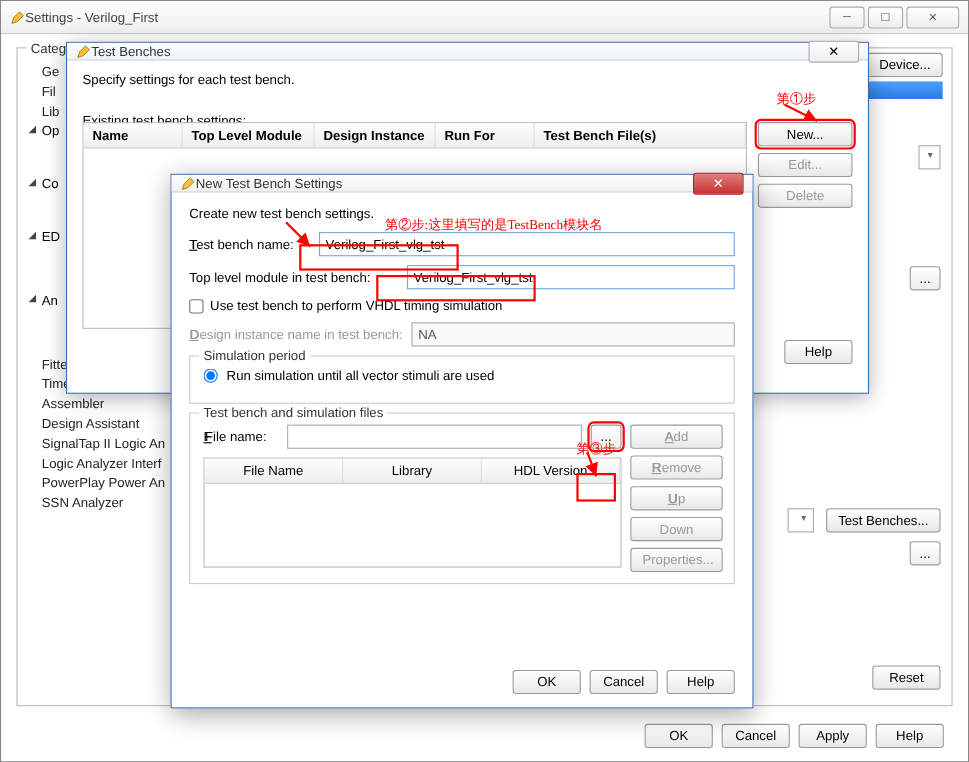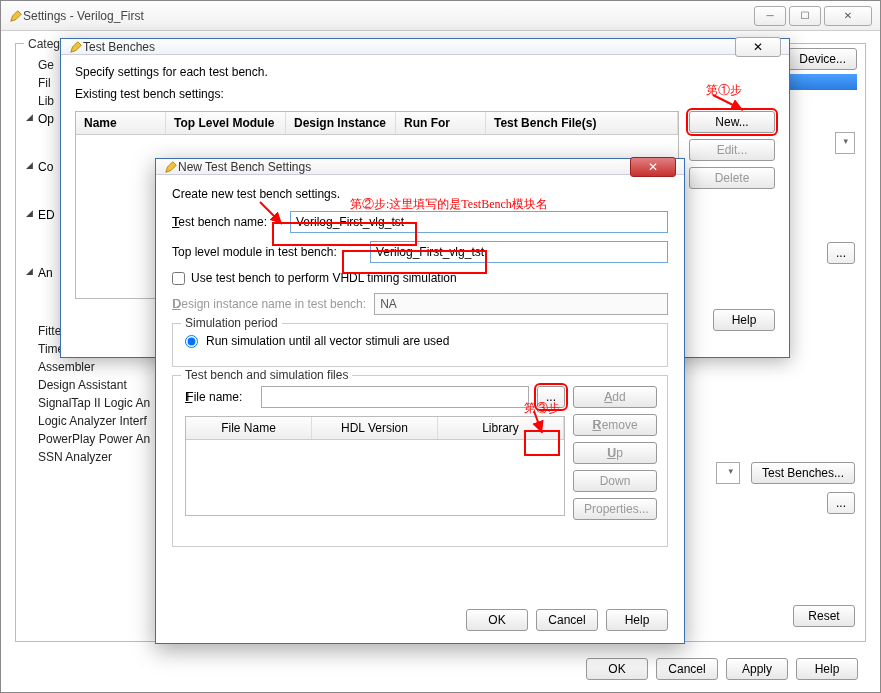--- a/index.html
+++ b/index.html
@@ -157,21 +157,21 @@
 <div class="dlg-tb">
   <div class="dlg-title">
     <svg class="pencil" viewBox="0 0 16 16">
         <path d="M2 14 L4 8 L10 2 L14 6 L8 12 L2 14 Z" fill="#f0c040" stroke="#b08000"></path>
       </svg>
     <span class="t">Test Benches</span>
     <div class="dlg-close">✕</div>
   </div>
   <div class="dlg-body">
     <div class="desc">Specify settings for each test bench.</div>
-    <div style="margin-top:8px">Existing test bench settings:</div>
+    <div style="margin-top:24px">Existing test bench settings:</div>
     <div class="tb-table">
       <div class="tb-th">
         <div style="width:90px">Name</div>
         <div style="width:120px">Top Level Module</div>
         <div style="width:110px">Design Instance</div>
         <div style="width:90px">Run For</div>
         <div style="flex:1">Test Bench File(s)</div>
       </div>
     </div>
     <div class="tb-side">
@@ -212,34 +212,34 @@
     </div>
 
     <div class="grp">
       <span class="grp-title">Simulation period</span>
       <div class="radio-row">
         <input type="radio" checked="" style="">
         <span>Run simulation until all vector stimuli are used</span>
       </div>
     </div>
 
-    <div class="grp" style="padding-bottom:30px">
+    <div class="grp" style="padding-bottom:14px">
       <span class="grp-title">Test bench and simulation files</span>
       <div style="position:relative;">
         <div class="frow" style="margin-right:90px">
           <label style="min-width:68px"><u>F</u><span style="margin-left:-6px">File name:</span></label>
           <input class="txt plain" style="flex: 1 1 0%;">
           <button class="dots-btn hl">...</button>
         </div>
         <div style="position:relative; margin-right:90px">
           <div class="files-tbl">
             <div class="files-th">
               <div>File Name</div>
+              <div>Library</div>
               <div>HDL Version</div>
-              <div>Library</div>
             </div>
           </div>
           <div style="position:absolute; right:-92px; top:-30px; width:84px; display:flex; flex-direction:column; gap:6px;">
             <button class="btn disabled"><u>A</u><span style="margin-left:-8px">Add</span></button>
             <button class="btn disabled"><u>R</u><span style="margin-left:-8px">Remove</span></button>
             <button class="btn disabled"><u>U</u><span style="margin-left:-8px">Up</span></button>
             <button class="btn disabled">Down</button>
             <button class="btn disabled">Properties...</button>
           </div>
         </div>

